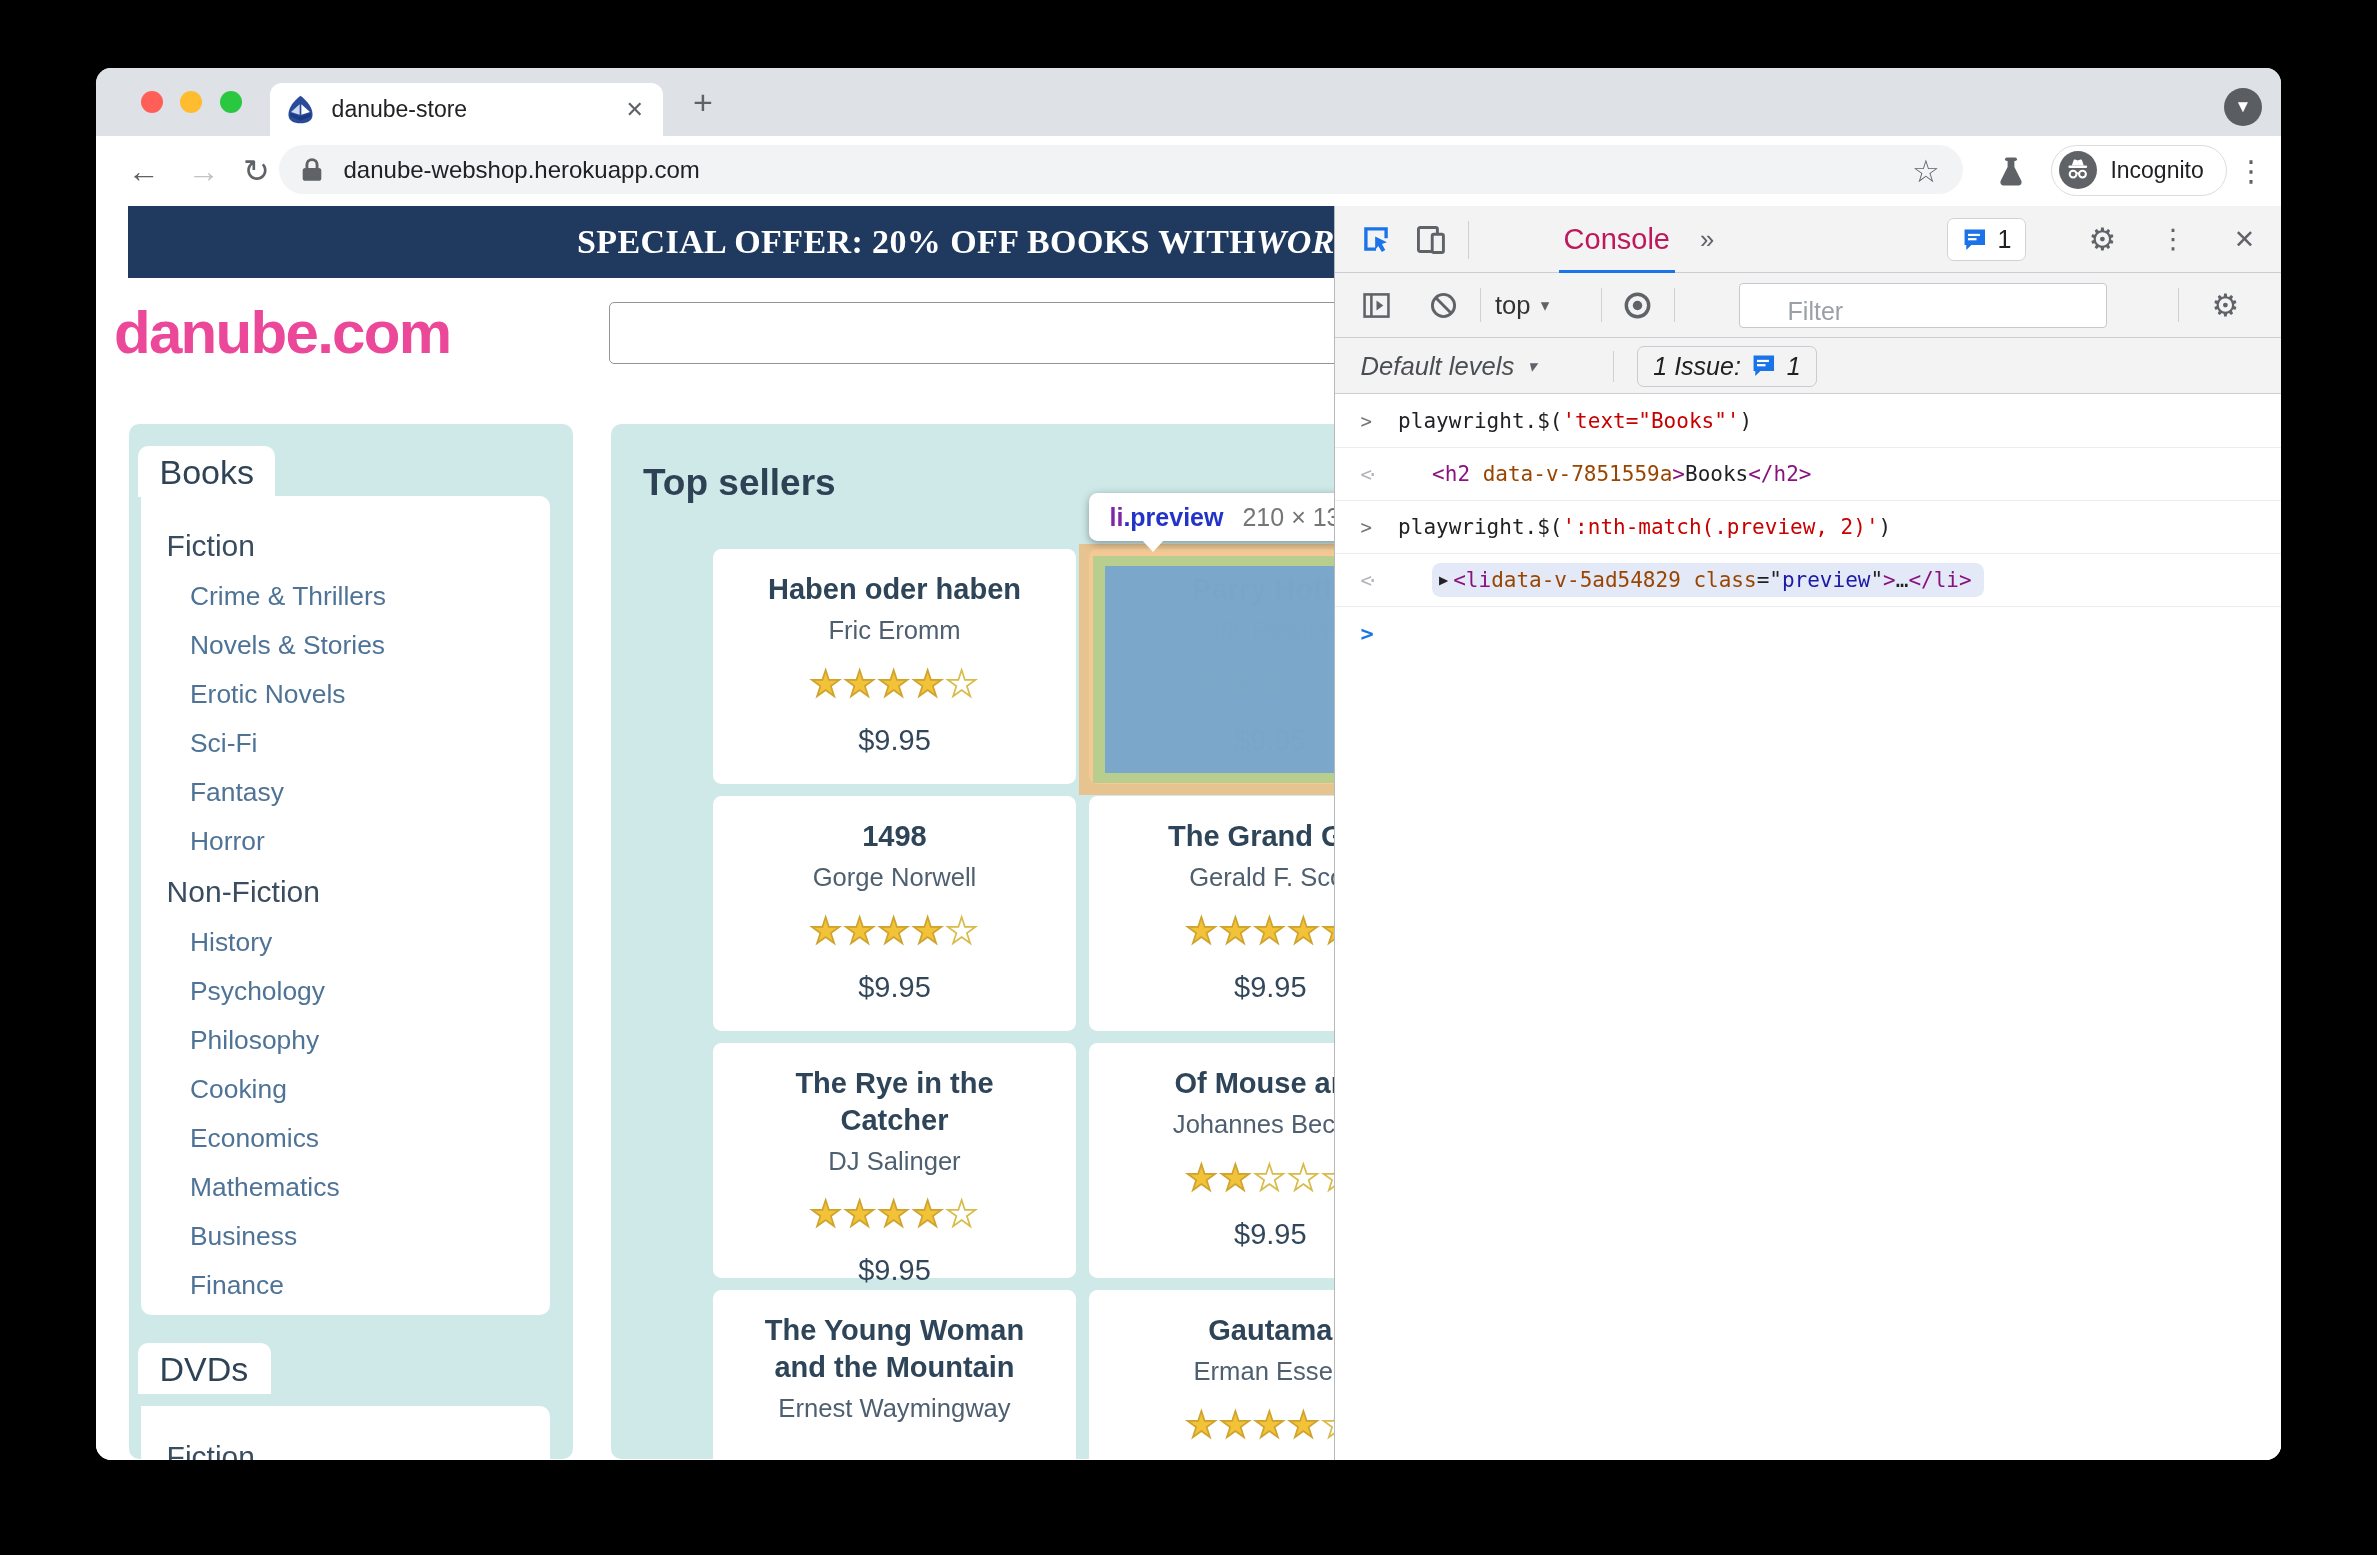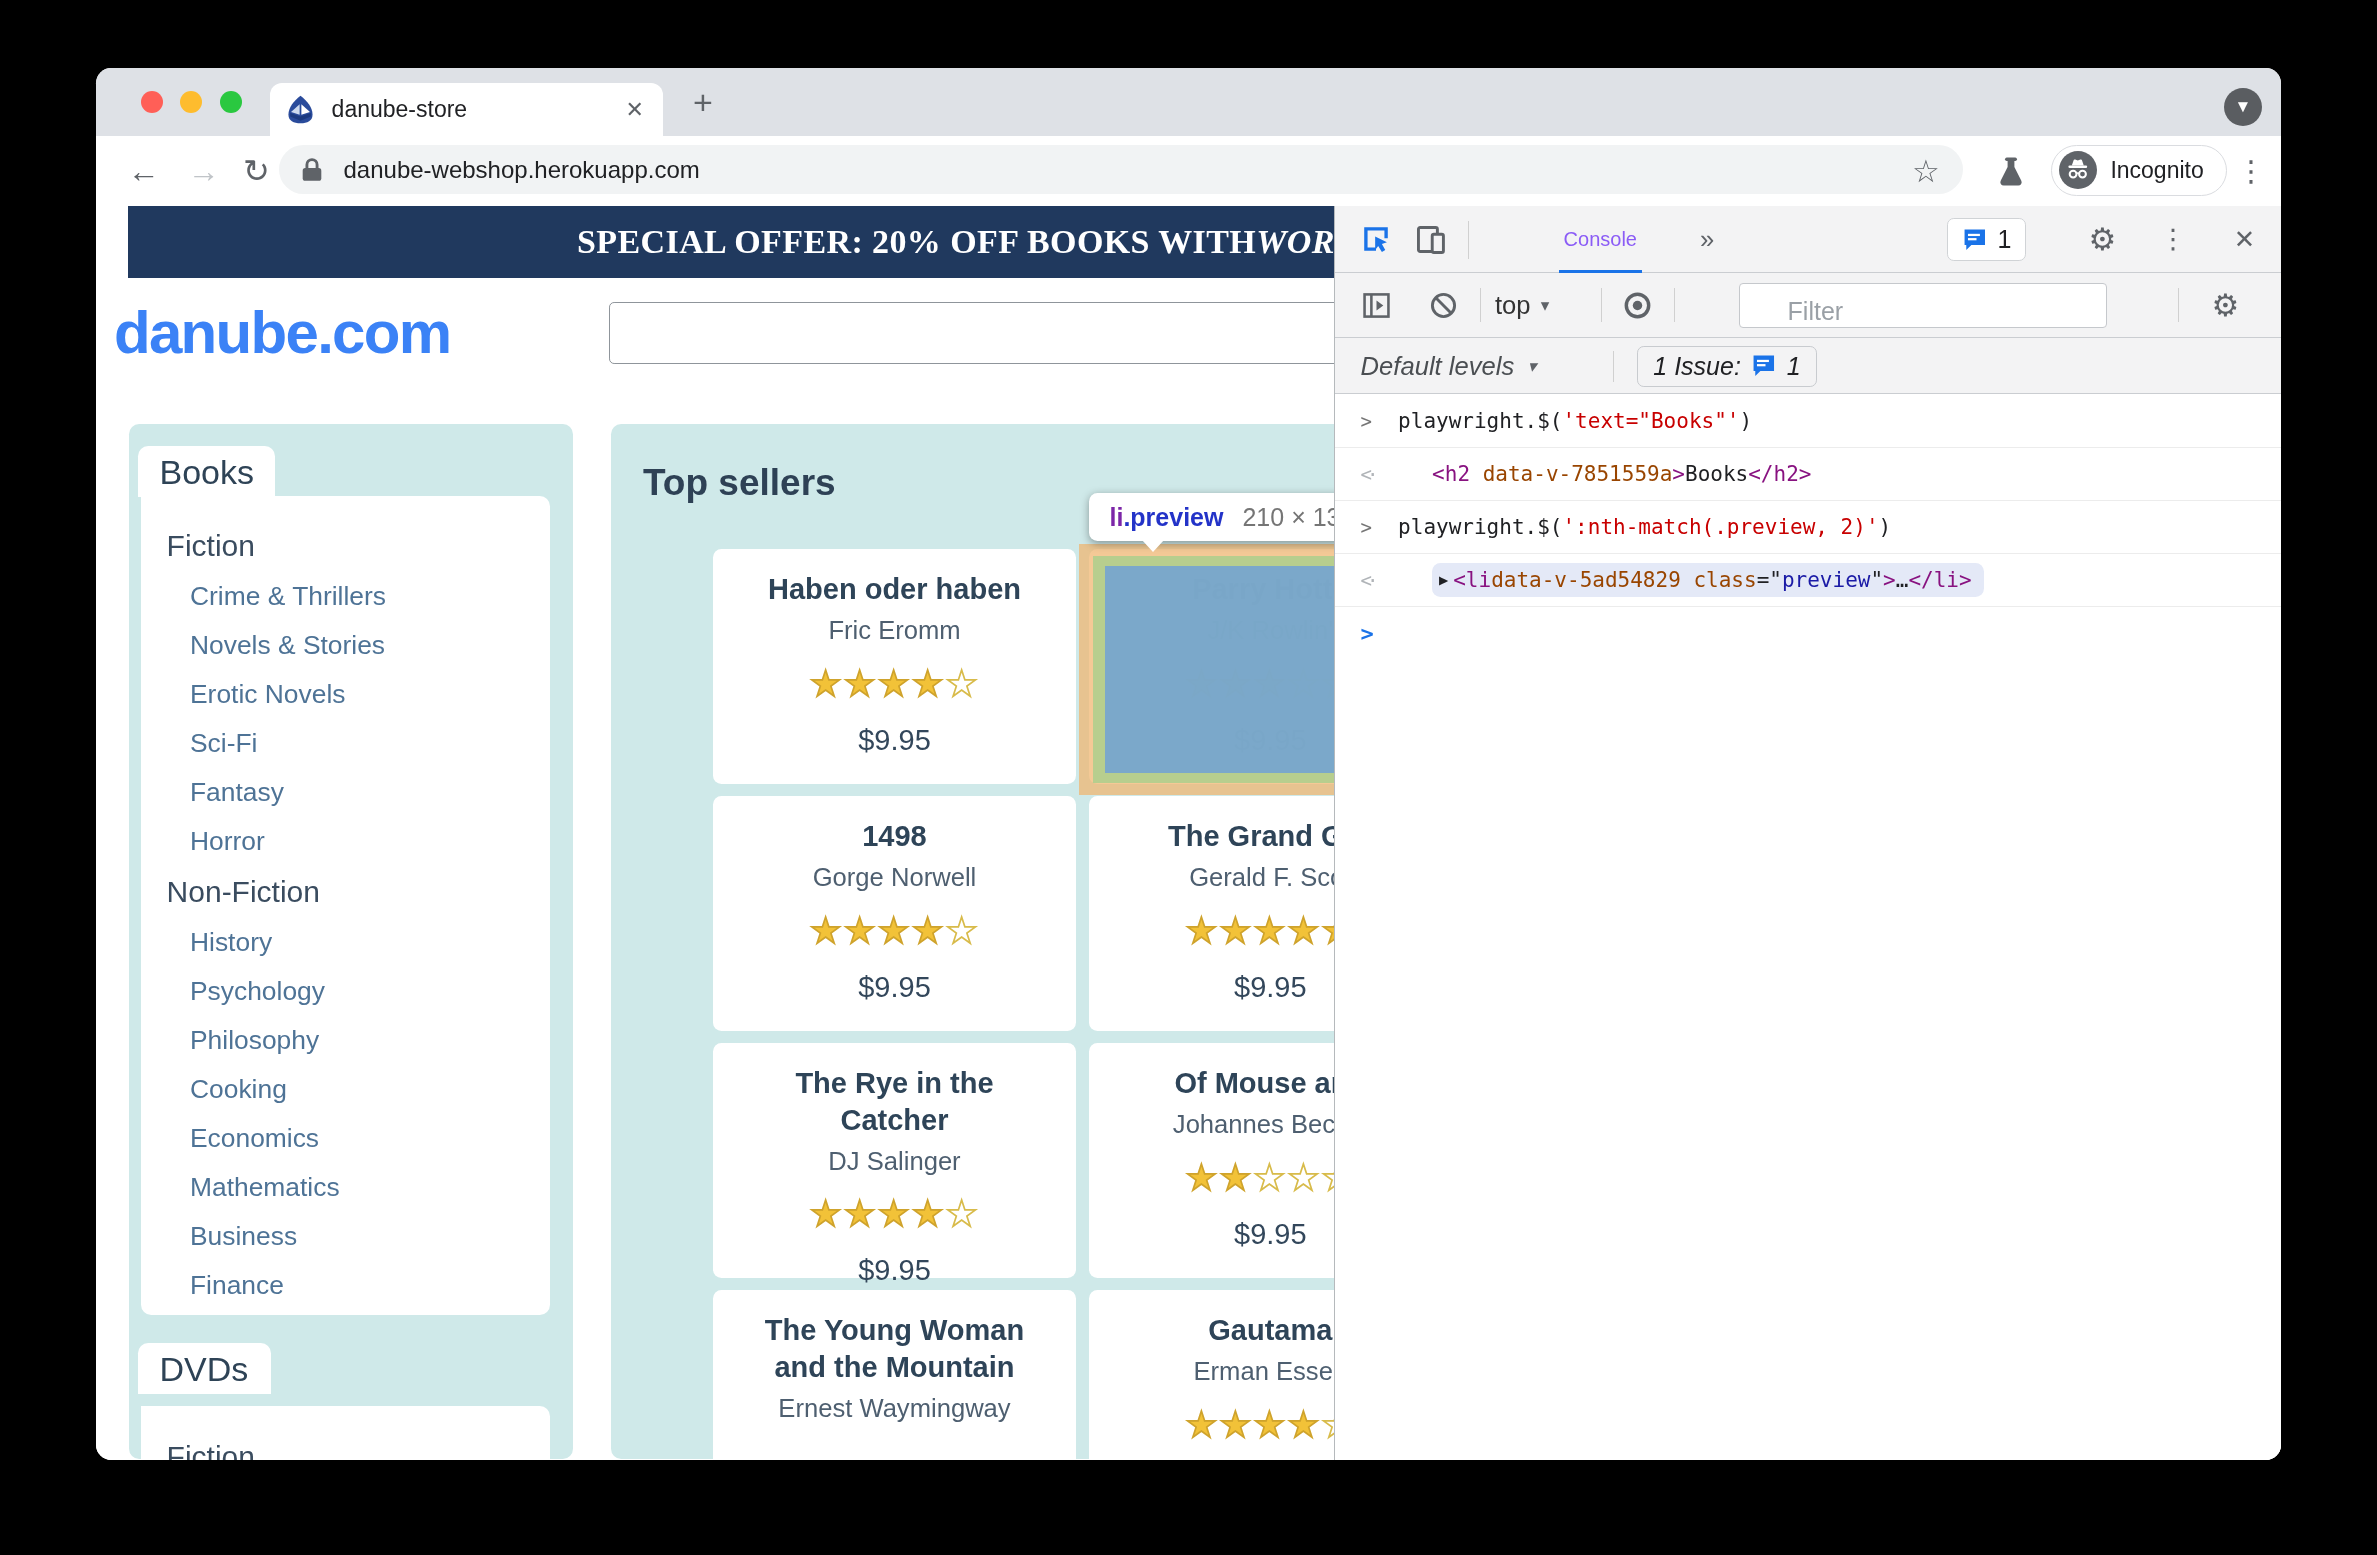--- a/index.html
+++ b/index.html
@@ -23,21 +23,21 @@
   .flask{position:absolute;left:1898px;top:19px;}
   .incog{position:absolute;left:1955px;top:8.5px;height:49px;border:1.7px solid #dadce0;border-radius:26.4px;display:flex;align-items:center;padding:0 22px 0 6.8px;gap:13.6px;background:#fff;}
   .incog-circle{width:38px;height:38px;border-radius:50%;background:#5f6368;display:flex;align-items:center;justify-content:center;}
   .incog-label{font-size:23px;color:#202124;}
   .kebab{position:absolute;left:2136px;top:0;height:70px;display:flex;align-items:center;font-size:29px;color:#5f6368;width:38px;justify-content:center;}
   
   .page{position:absolute;left:0;top:138px;width:1238px;height:1254px;background:#fff;overflow:hidden;}
   .banner{position:absolute;left:0;top:0;width:2183px;height:72px;background:#20395e;overflow:hidden;margin-left:32px;}
   .banner-text{position:absolute;left:449px;top:0;height:72px;display:flex;align-items:center;color:#fff;font-family:"Liberation Serif",serif;font-weight:bold;font-size:34px;white-space:nowrap;letter-spacing:0.4px;}
   .siteheader{position:absolute;left:0;top:72px;width:100%;height:123px;background:#fff;}
-  .logo{position:absolute;left:18px;top:19.6px;font-size:60px;font-weight:bold;color:#3b82f6;letter-spacing:-1.7px;}
+  .logo{position:absolute;left:18px;top:19.6px;font-size:60px;font-weight:bold;color:#ec4899;letter-spacing:-1.7px;}
   .searchbox{position:absolute;left:513px;top:24px;width:767px;height:60px;background:#fff;border:1.7px solid #8f959b;border-radius:5.1px;}
   .panel-teal{position:absolute;background:#cfe9e9;border-radius:10.2px;}
   .sidebar{left:33px;top:218px;width:444px;height:1035px;}
   .mainarea{left:515px;top:218px;width:938px;height:1035px;}
   .cat-tab{position:absolute;background:#fff;border-radius:10.2px 10.2px 0 0;display:flex;align-items:flex-end;padding:0 0 5.1px 22px;color:#2e4356;font-size:34px;}
   .books-tab{left:8.5px;top:22px;width:115px;height:46px;}
   .white-panel{position:absolute;left:12px;background:#fff;border-radius:0 10.2px 10.2px 10.2px;}
   .books-panel{top:72px;width:409px;height:819px;padding:19px 0 0 0;box-sizing:border-box;}
   .dvd-tab{left:8.5px;top:919px;width:111px;height:46px;}
   .dvd-panel{top:982px;width:409px;height:273px;padding:20.5px 0 0 0;box-sizing:border-box;}
@@ -62,21 +62,21 @@
   .tip-cls{font-size:25px;font-weight:bold;color:#2333c8;}
   .tip-dims{font-size:25px;color:#757575;}
   
   .devtools{position:absolute;left:1238px;top:138px;width:947px;height:1254px;background:#fff;border-left:0.9px solid #b5b9bc;box-sizing:border-box;}
   .dt-row{position:relative;width:100%;box-sizing:border-box;background:#f3f3f4;border-bottom:0.9px solid #cacdd1;}
   .dt-header{height:67px;}
   .dt-toolbar{height:65px;}
   .dt-levels{height:56px;font-style:italic;}
   .dt-ic{position:absolute;top:0;bottom:0;display:flex;align-items:center;justify-content:center;}
   .vdiv{position:absolute;top:15.3px;width:0.9px;background:#d0d0d0;}
-  .dt-tab{position:absolute;left:215px;top:0;height:67px;display:flex;align-items:center;padding:0 13.6px;font-size:20px;color:#8b5cf6;}
+  .dt-tab{position:absolute;left:215px;top:0;height:67px;display:flex;align-items:center;padding:0 13.6px;font-size:29px;color:#be185d;}
   .dt-tab .under{position:absolute;left:8.5px;right:8.5px;bottom:0;height:3.4px;background:#1a73e8;}
   .chevs{position:absolute;left:365px;top:0;height:67px;display:flex;align-items:center;font-size:25.6px;color:#5f6368;letter-spacing:-3.4px;}
   .msgpill{position:absolute;left:612px;top:12px;height:41px;border:0.9px solid #d0d3d6;border-radius:6.8px;background:#fff;display:flex;align-items:center;gap:10.2px;padding:0 13.6px;font-size:25px;color:#202124;}
   .gear{font-size:31px;color:#5f6368;}
   .topdrop{position:absolute;left:160px;top:0;height:65px;display:flex;align-items:center;gap:10.2px;font-size:25.6px;color:#333;}
   .topdrop .caret{font-size:17px;color:#5f6368;}
   .filterbox{position:absolute;left:404px;top:10.2px;width:334px;height:43px;border:0.9px solid #c5c8cc;background:#fff;border-radius:4px;display:flex;align-items:flex-end;padding-left:32px;}
   .filterbox input{border:none;outline:none;font-size:25px;color:#202124;margin-left:13.6px;width:90%;background:transparent;font-family:"Liberation Sans",sans-serif;}
   .filterbox input::placeholder{color:#9aa0a6;}
   .levels-lab{position:absolute;left:25.6px;top:0;height:56px;display:flex;align-items:center;gap:13.6px;font-size:25.6px;color:#4a4e52;}

